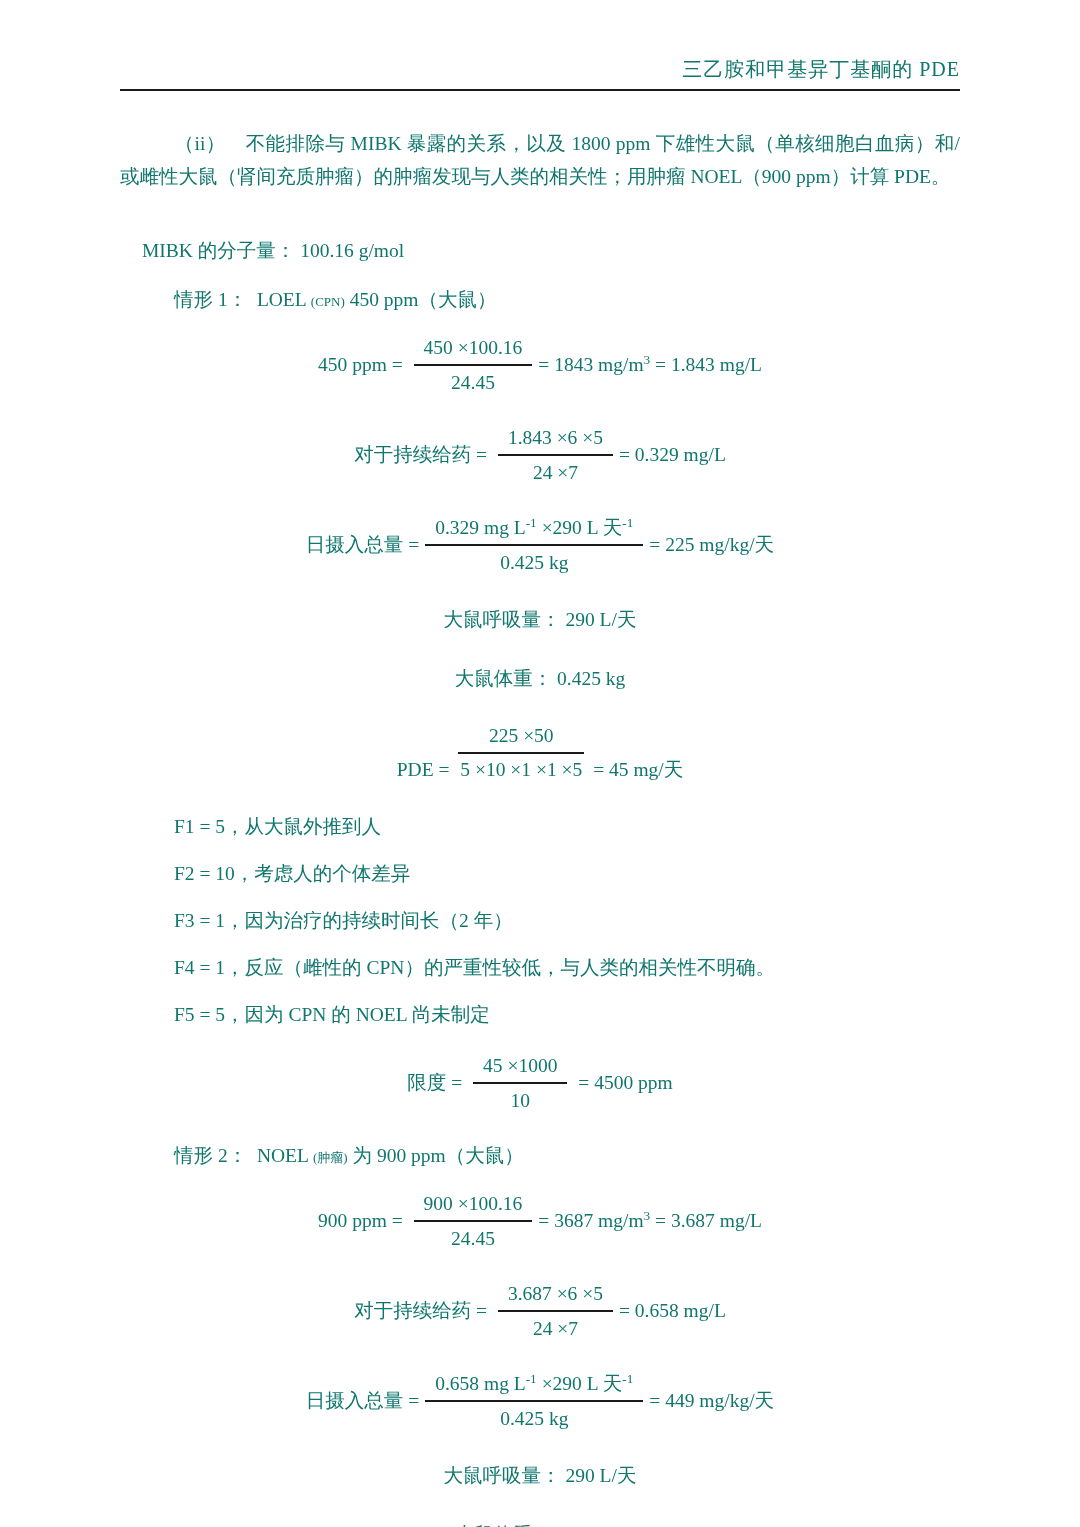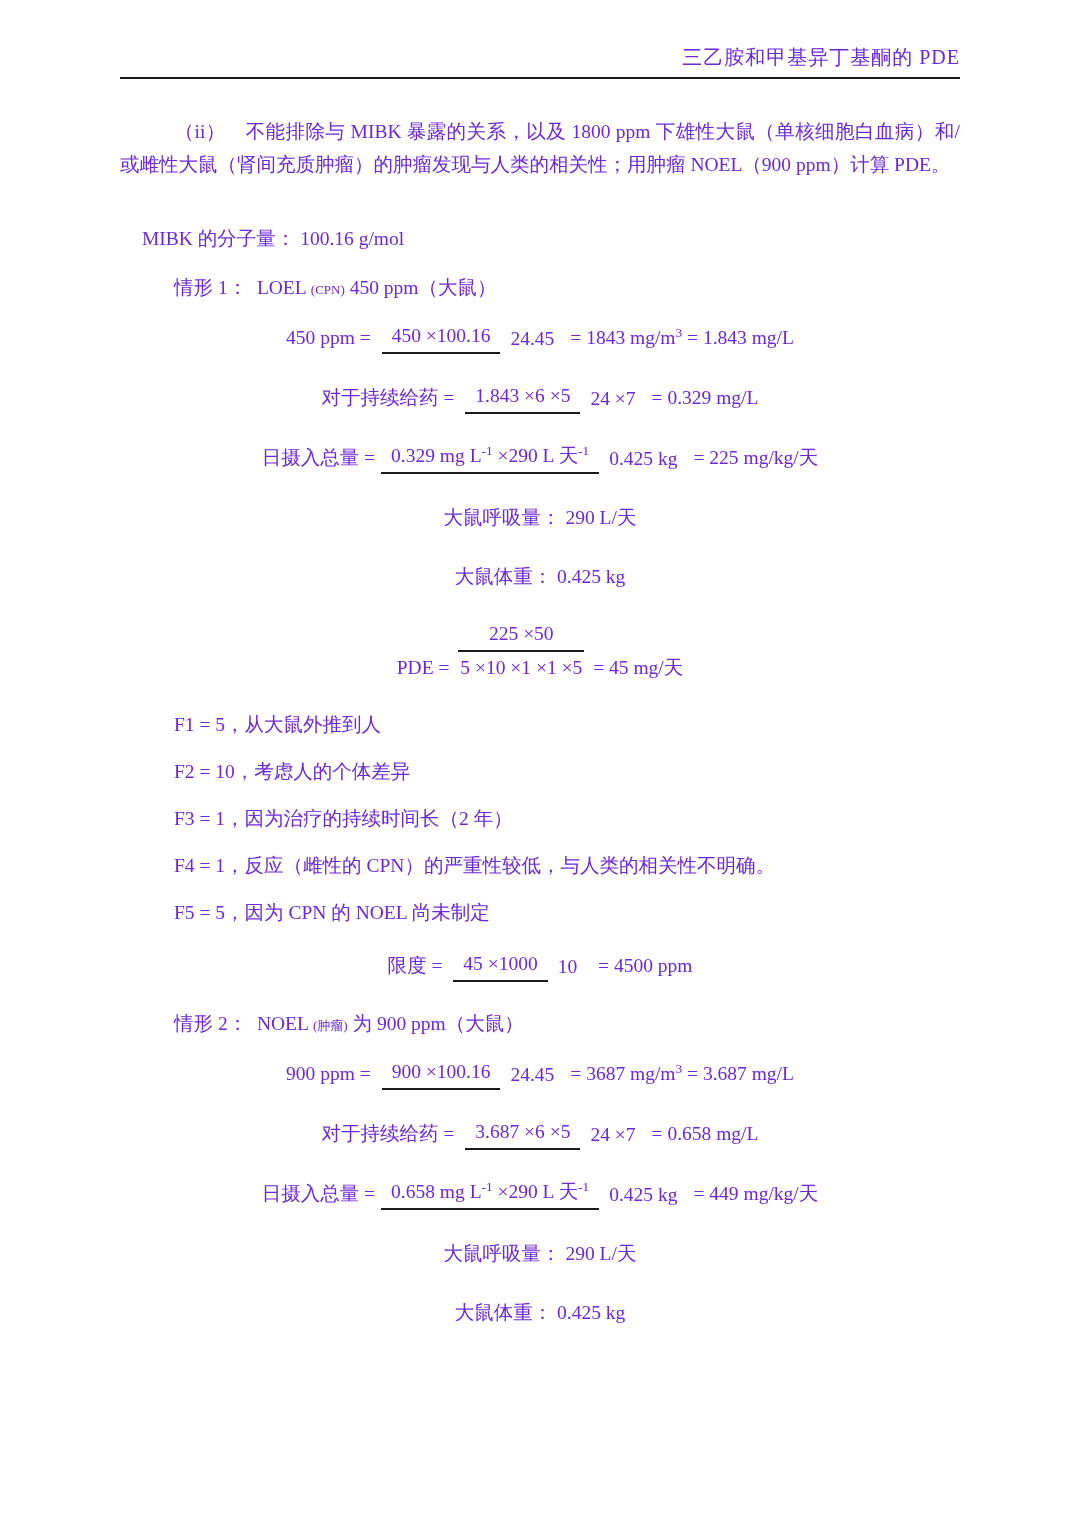--- a/index.html
+++ b/index.html
@@ -2,25 +2,25 @@
 <html><head>
 <meta charset="utf-8">
 <style>
   html, body { margin: 0; padding: 0; background: #ffffff; }
   .page {
     position: relative;
     width: 1080px;
     height: 1527px;
     margin: 0 auto;
     background: #ffffff;
-    color: #6d28d9;
+    color: #0f766e;
     font-family: "Liberation Serif", "DejaVu Serif", serif;
     font-size: 19.5px;
     box-sizing: border-box;
-    padding: 44px 120px 48px 120px;
+    padding: 56px 120px 48px 120px;
     display: flex;
     flex-direction: column;
     overflow: hidden;
   }
   .header { text-align: right; padding-bottom: 6px; border-bottom: 2px solid #1a1a1a; }
   .header-title { font-size: 20px; letter-spacing: 1px; }
 
   .intro {
     margin-top: 36px;
     text-indent: 2.8em;
@@ -37,20 +37,21 @@
   .eq {
     display: flex;
     justify-content: center;
     align-items: center;
     margin: 14px 0;
     line-height: 27px;
   }
   .eq > span { white-space: pre; }
   .frac {
     display: inline-flex;
+    flex-direction: column;
     text-align: center;
     margin: 0 6px;
   }
   .frac .num { padding: 0 10px 3px 10px; border-bottom: 2px solid #1a1a1a; }
   .frac .den { padding: 3px 10px 0 10px; }
 
   .eq-bottom { align-items: flex-end; }
   .frac-over { display: inline-flex; flex-direction: column; text-align: center; margin: 0 4px; }
   .frac-over .num { padding: 0 10px 3px 10px; }
   .frac-over .den { padding: 2px 2px 0 2px; border-top: 2px solid #1a1a1a; }

